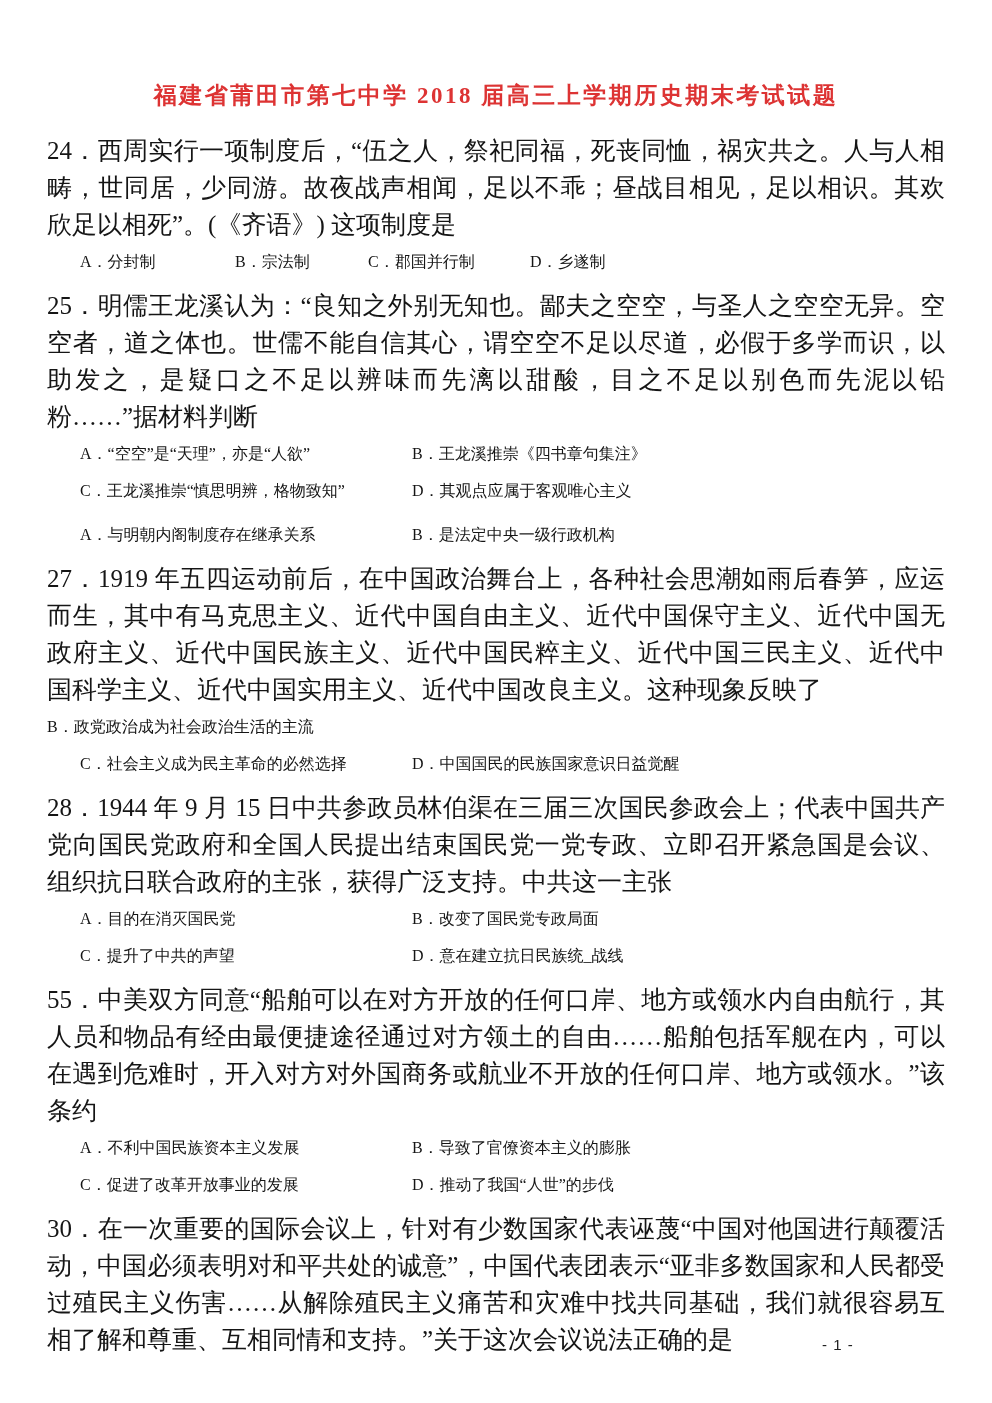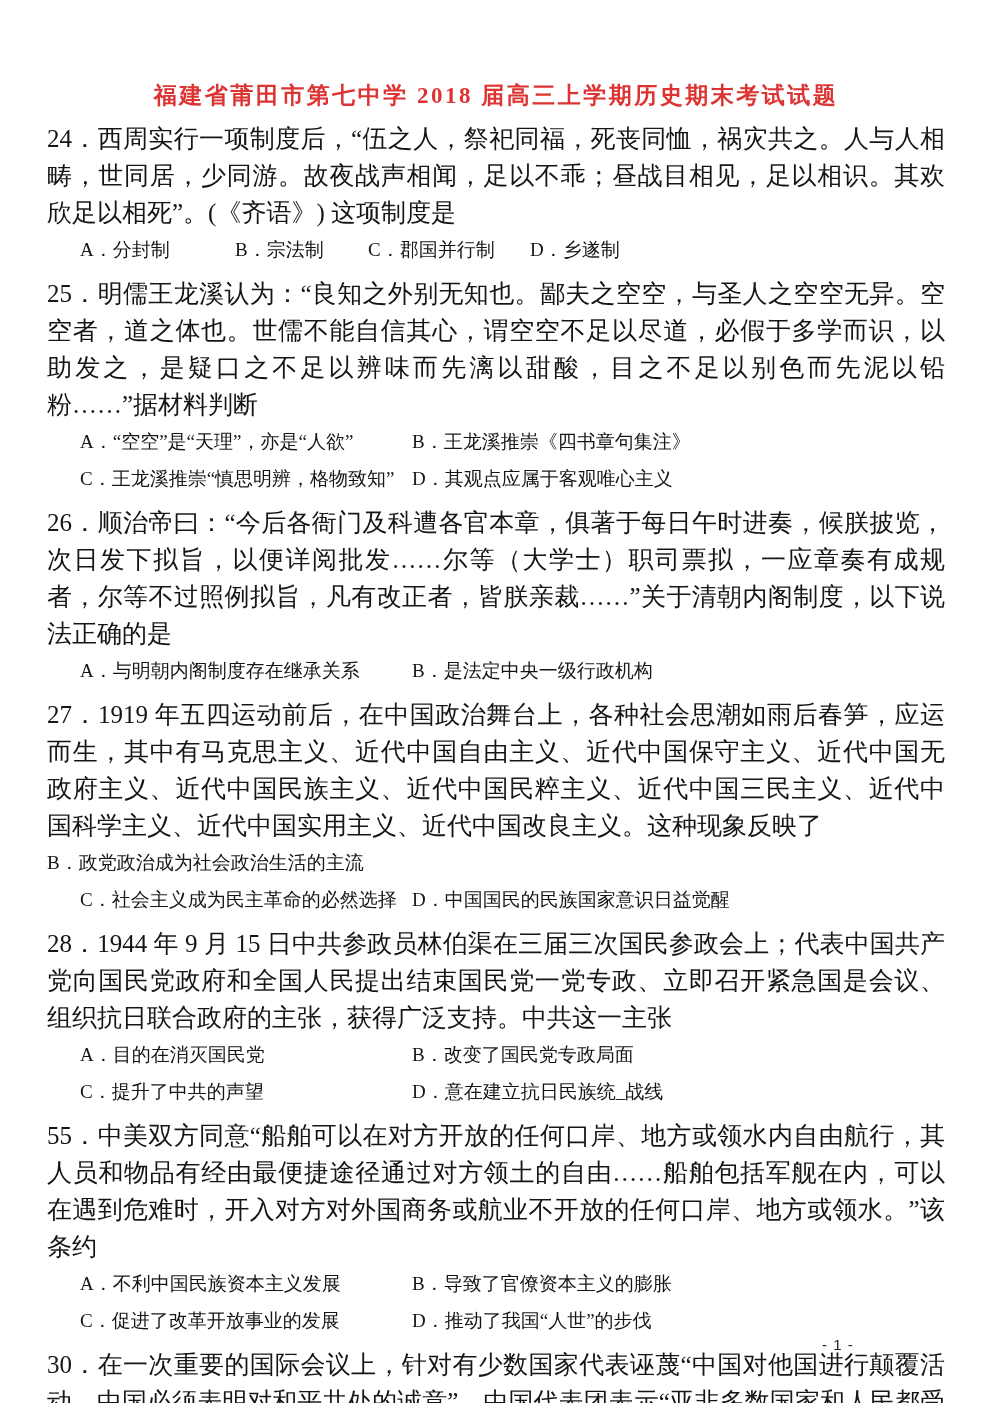--- a/index.html
+++ b/index.html
@@ -8,39 +8,39 @@
     width: 992px;
     height: 1403px;
     background: #ffffff;
     color: #151515;
     font-family: "Liberation Serif", "DejaVu Serif", serif;
     position: relative;
     overflow: hidden;
   }
   .page { padding: 80px 47px 0 47px; }
   .title {
-    margin: 0 0 8px 0;
+    margin: 0 0 20px 0;
     font-size: 23px;
     line-height: 32px;
     font-weight: bold;
     letter-spacing: 2.5px;
     text-align: center;
     color: #dd3333;
   }
   .question { margin-top: 7px; }
   .stem {
     margin: 0;
     font-size: 25px;
     line-height: 37px;
     text-align: justify;
     text-justify: inter-ideograph;
   }
   .opt-row {
     display: flex;
-    font-size: 19px;
+    font-size: 16px;
     line-height: 37px;
     align-items: baseline;
   }
   .opt { white-space: nowrap; flex: 0 0 auto; }
   .opt.first { margin-left: 33px; }
   .opt-row-2 .opt.first { min-width: 332px; }
   .opt-row-4 .opt.o1 { min-width: 155px; }
   .opt-row-4 .opt.o2 { min-width: 133px; }
   .opt-row-4 .opt.o3 { min-width: 162px; }
   .page-number {
@@ -76,21 +76,20 @@
       <span class="opt first">A．“空空”是“天理”，亦是“人欲”</span>
       <span class="opt">B．王龙溪推崇《四书章句集注》</span>
     </div>
     <div class="opt-row opt-row-2">
       <span class="opt first">C．王龙溪推崇“慎思明辨，格物致知”</span>
       <span class="opt">D．其观点应属于客观唯心主义</span>
     </div>
   </section>
 
   <section class="question">
-    <p class="stem">26．顺治帝曰：“今后各衙门及科遭各官本章，俱著于每日午时进奏，候朕披览，次日发下拟旨，以便详阅批发……尔等（大学士）职司票拟，一应章奏有成规者，尔等不过照例拟旨，凡有改正者，皆朕亲裁……”关于清朝内阁制度，以下说法正确的是</p>
     <div class="opt-row opt-row-2">
       <span class="opt first">A．与明朝内阁制度存在继承关系</span>
       <span class="opt">B．是法定中央一级行政机构</span>
     </div>
   </section>
 
   <section class="question">
     <p class="stem">27．1919 年五四运动前后，在中国政治舞台上，各种社会思潮如雨后春笋，应运而生，其中有马克思主义、近代中国自由主义、近代中国保守主义、近代中国无政府主义、近代中国民族主义、近代中国民粹主义、近代中国三民主义、近代中国科学主义、近代中国实用主义、近代中国改良主义。这种现象反映了</p>
     <div class="opt-row opt-row-2">
       <span class="opt">B．政党政治成为社会政治生活的主流</span>

